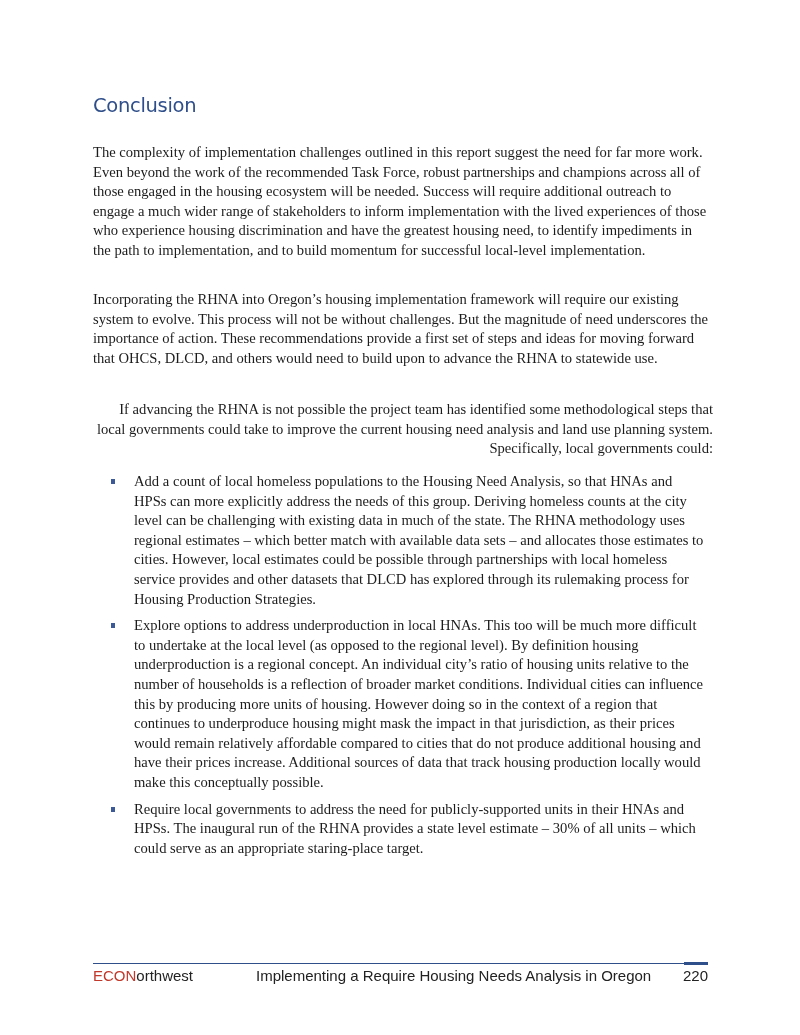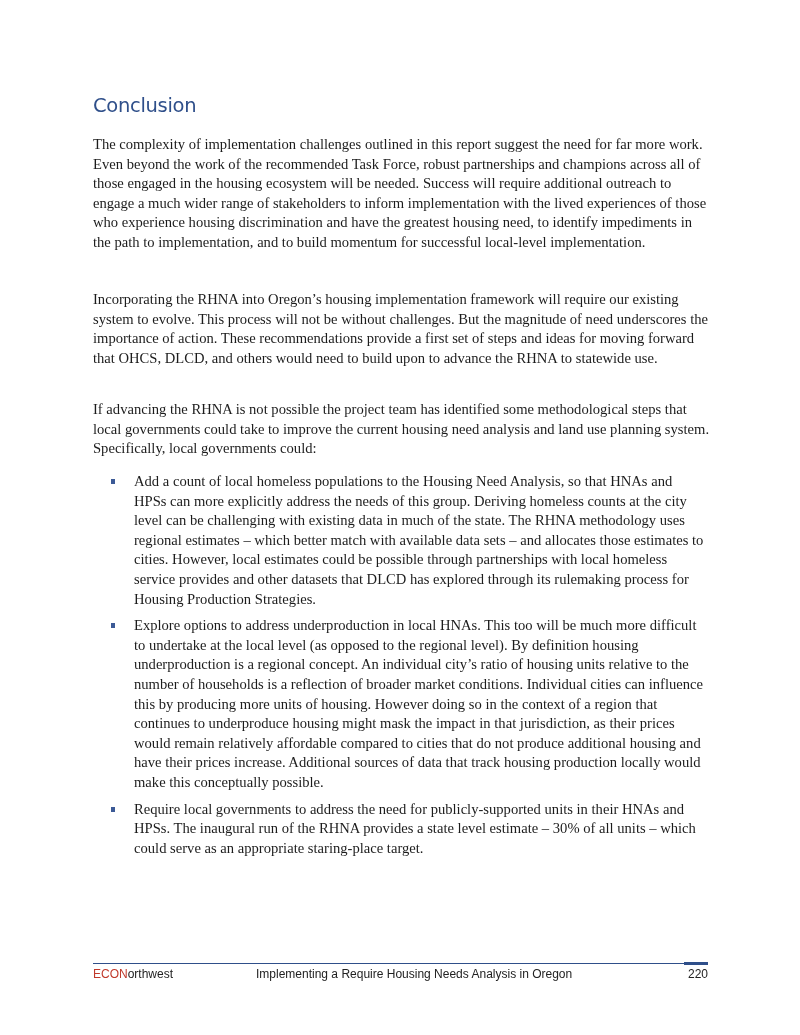--- a/index.html
+++ b/index.html
@@ -7,34 +7,34 @@
   .page { position: absolute; left: 0; top: 0; width: 640px; height: 1035px; background: #fff; }
   .heading {
     position: absolute; left: 93px; top: 94px;
     font-family: "DejaVu Sans", sans-serif; font-size: 19.5px; color: #2f4f8a;
     letter-spacing: -0.3px; margin: 0; font-weight: normal;
   }
   .body-text {
     font-family: "Liberation Serif", serif; font-size: 14.6px; color: #1c1c1c;
     line-height: 19.6px; margin: 0;
   }
-  .p1 { position: absolute; left: 93px; top: 135px; width: 620px; }
+  .p1 { position: absolute; left: 93px; top: 143px; width: 620px; }
   .p2 { position: absolute; left: 93px; top: 290px; width: 620px; }
-  .p3 { position: absolute; left: 93px; top: 400px; width: 620px; }
+  .p3 { position: absolute; left: 93px; top: 400px; width: 620px; text-align: right; }
   .bullets { position: absolute; left: 86px; top: 472px; width: 620px; list-style: none; padding: 0; margin: 0; }
   .bullets li { position: relative; padding-left: 48px; margin-bottom: 7px; }
   .bullet-mark {
     position: absolute; left: 25px; top: 7px; width: 4px; height: 5px; background: #3c5a96;
   }
   .p4 { position: absolute; left: 93px; top: 885px; width: 620px; }
   .footer-rule-thin { position: absolute; left: 93px; top: 963px; width: 615px; height: 1px; background: #2f4f8a; }
   .footer-rule-thick { position: absolute; left: 684px; top: 962px; width: 24px; height: 3px; background: #2f4f8a; }
   .footer {
     position: absolute; top: 967px; left: 93px; width: 615px; height: 14px;
-    font-family: "Liberation Sans", sans-serif; font-size: 12px; color: #222;
+    font-family: "Liberation Sans", sans-serif; font-size: 15px; color: #222;
   }
   .footer .brand { position: absolute; left: 0; top: 0; }
   .footer .brand .red { color: #c0392b; }
   .footer .title { position: absolute; left: 163px; top: 0; }
   .footer .pnum { position: absolute; right: 0; top: 0; }
 </style>
 </head>
 <body>
 
 <div class="page">

